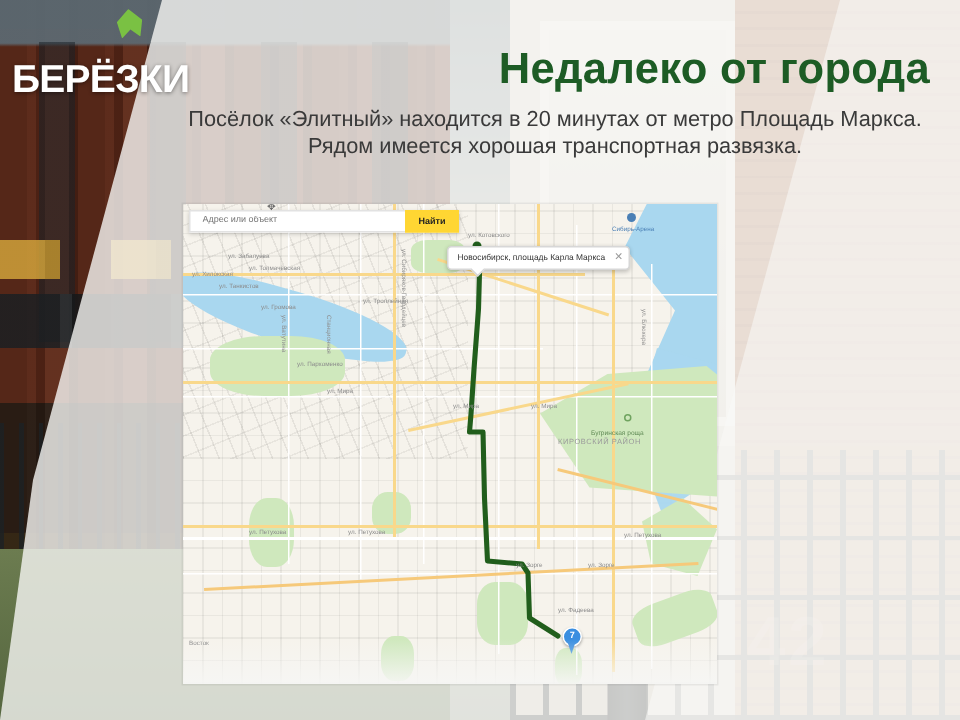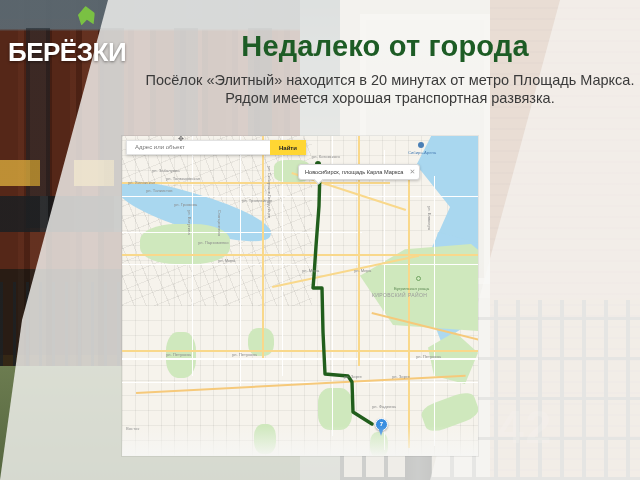--- a/index.html
+++ b/index.html
@@ -127,26 +127,26 @@
     position:absolute; left:70px; top:-4px;
     width:17px; height:19px;
     background:#7ac143;
     clip-path: polygon(50% 0%, 100% 42%, 86% 100%, 50% 72%, 14% 100%, 0% 42%);
     transform: rotate(-6deg);
   }
 
   
   .title {
     position:absolute; left:150px; top:29px; width:470px;
-    text-align:center;
+    text-align:right;
     font-size:29px; font-weight:bold; color:#1d5c25;
     line-height:34px; letter-spacing:.2px;
   }
   .subtitle {
-    position:absolute; left:144px; top:72px; width:492px;
+    position:absolute; left:124px; top:72px; width:492px;
     text-align:center;
     font-size:14.5px; color:#3a3a3a; line-height:17.5px;
   }
 
   
   .map-card {
     position:absolute; left:122px; top:136px;
     width:356px; height:320px;
     overflow:hidden;
     background:#f2efe9;

